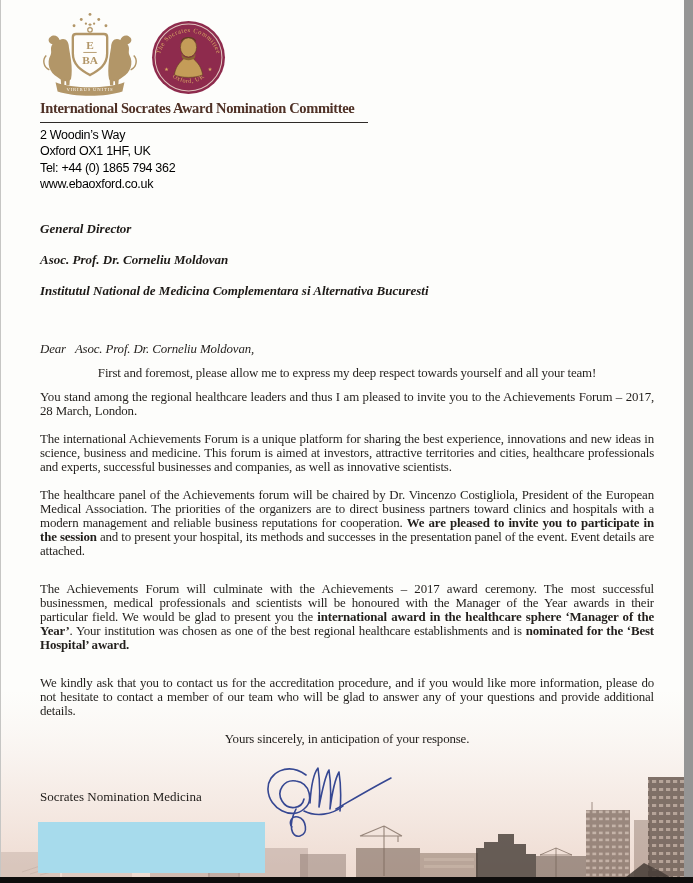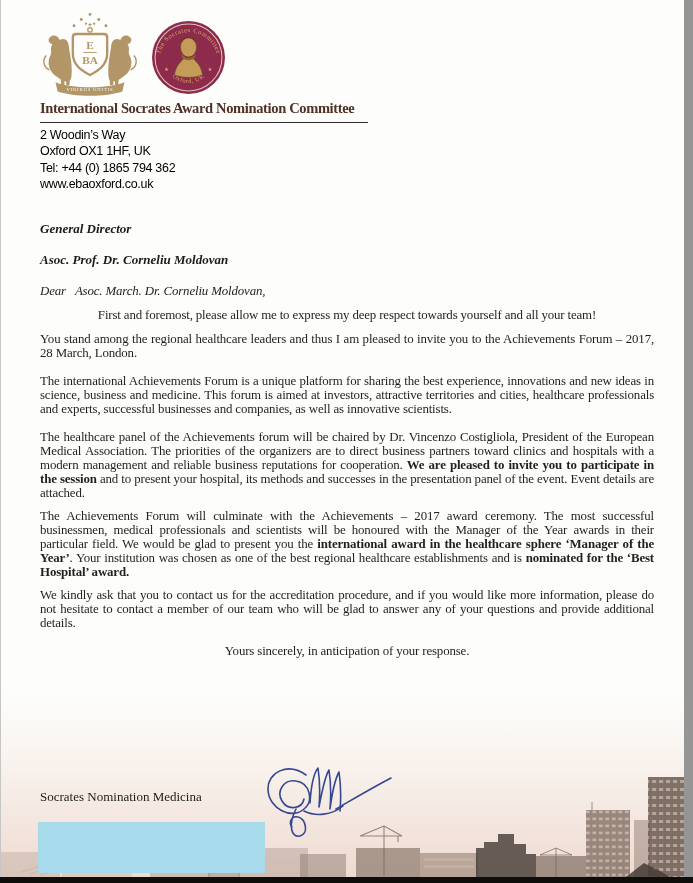--- a/index.html
+++ b/index.html
@@ -22,21 +22,21 @@
                font-family:"Liberation Sans",sans-serif;font-size:12.5px;line-height:16.4px;
                letter-spacing:-0.3px;color:#000000;}
   .hdr-address div{margin:0;}
 
   .letter{position:absolute;left:40px;top:222px;width:614px;z-index:2;}
   .addr{margin:0 0 17px 0;font-weight:700;font-style:italic;font-size:13px;line-height:14px;color:#1d1a17;}
   .addr.last{margin-bottom:44px;}
   .par{margin:0;font-size:12.9px;line-height:14px;letter-spacing:-0.15px;text-align:justify;}
   .par.salut{font-style:italic;text-align:left;white-space:pre-wrap;}
   .par.left{text-align:center;font-family:Liberation Serif, serif;}
-  .mt10{margin-top:10px;} .mt26{margin-top:14px;} .mt14{margin-top:14px;} .mt16{margin-top:9px;}
+  .mt10{margin-top:10px;} .mt26{margin-top:14px;} .mt14{margin-top:14px;} .mt16{margin-top:24px;}
 
   .signblock{position:absolute;left:40px;top:789px;z-index:5;font-size:13px;line-height:16.2px;color:#1f1c19;}
   .signature-ink{position:absolute;left:248px;top:757px;width:150px;height:108px;z-index:6;}
   .redaction{position:absolute;left:38px;top:822px;width:227px;height:51px;background:#a7dbec;z-index:7;}
 </style>
 </head>
 <body>
 
 <div class="page">
 
@@ -159,22 +159,23 @@
   <div class="hdr-address">
     <div>2 Woodin’s Way</div>
     <div>Oxford OX1 1HF, UK</div>
     <div>Tel: +44 (0) 1865 794 362</div>
     <div>www.ebaoxford.co.uk</div>
   </div>
 
   <main class="letter">
     <p class="addr">General Director</p>
     <p class="addr">Asoc. Prof. Dr. Corneliu Moldovan</p>
-
-    <p class="par salut">Dear   Asoc. March. Dr. Corneliu Moldovan,</p>
+    <p class="addr last">Institutul National de Medicina Complementara si Alternativa Bucuresti</p>
+
+    <p class="par salut">Dear   Asoc. Prof. Dr. Corneliu Moldovan,</p>
     <p class="par left mt10">First and foremost, please allow me to express my deep respect towards yourself and all your team!</p>
     <p class="par mt10">You stand among the regional healthcare leaders and thus I am pleased to invite you to the Achievements Forum – 2017, 28 March, London.</p>
     <p class="par mt26">The international Achievements Forum is a unique platform for sharing the best experience, innovations and new ideas in science, business and medicine. This forum is aimed at investors, attractive territories and cities, healthcare professionals and experts, successful businesses and companies, as well as innovative scientists.</p>
     <p class="par mt14">The healthcare panel of the Achievements forum will be chaired by Dr. Vincenzo Costigliola, President of the European Medical Association. The priorities of the organizers are to direct business partners toward clinics and hospitals with a modern management and reliable business reputations for cooperation. <b>We are pleased to invite you to participate in the session</b> and to present your hospital, its methods and successes in the presentation panel of the event. Event details are attached.</p>
     <p class="par mt16">The Achievements Forum will culminate with the Achievements – 2017 award ceremony. The most successful businessmen, medical professionals and scientists will be honoured with the Manager of the Year awards in their particular field. We would be glad to present you the <b>international award in the healthcare sphere ‘Manager of the Year’</b>. Your institution was chosen as one of the best regional healthcare establishments and is <b>nominated for the ‘Best Hospital’ award.</b></p>
     <p class="par mt16">We kindly ask that you to contact us for the accreditation procedure, and if you would like more information, please do not hesitate to contact a member of our team who will be glad to answer any of your questions and provide additional details.</p>
     <p class="par left mt14">Yours sincerely, in anticipation of your response.</p>
   </main>
 
   <div class="signblock">

